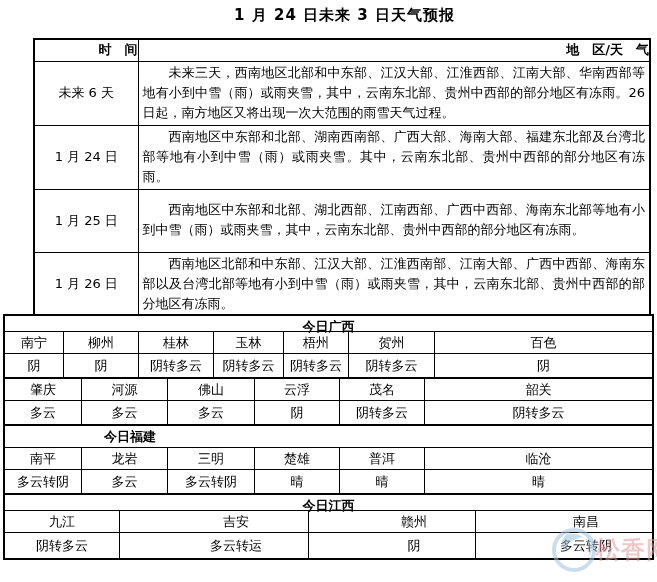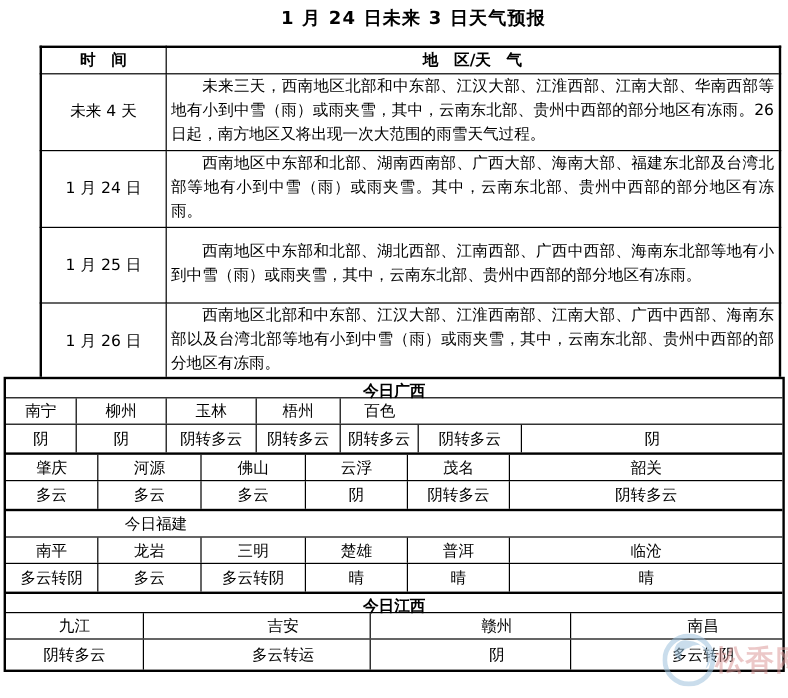--- a/index.html
+++ b/index.html
@@ -12,21 +12,21 @@
   }
 
   
   table.forecast {
     position:absolute; left:33px; top:38px; width:618px;
     border-collapse:collapse; table-layout:fixed;
     border:2px solid #000;
     font-size:13px;
   }
   table.forecast th, table.forecast td { border:1px solid #000; vertical-align:middle; }
-  table.forecast th { height:22px; font-weight:bold; text-align:center; font-size:13px; }
+  table.forecast th { height:22px; font-weight:bold; text-align:right; font-size:13px; }
   .col-time { width:104px; }
   td.time-cell { text-align:center; }
   td.desc-cell {
     padding:1px 4px 2px 4px;
     line-height:20px;
     text-align:justify;
     text-indent:2em;
     margin-left:24px;
   }
   tr.r-tall  td { height:64px; }
@@ -47,21 +47,21 @@
     border-right:1px solid #000;
     text-align:center; display:flex; align-items:center; justify-content:center;
   }
   .grid > div:last-child { border-right:none; }
   .city-row    { height:22px; border-bottom:1px solid #000; }
   .weather-row { height:25px; border-bottom:2px solid #000; }
   .weather-row.last { border-bottom:none; }
   .gx { grid-template-columns:59px 75px 75px 70px 65px 86px 1fr; }
   .gd { grid-template-columns:77px 86px 87px 85px 85px 1fr; }
   .fy-head { grid-template-columns:250px 1fr; height:22px; border-bottom:1px solid #000; }
-  .fy-head > div { font-weight:normal; }
+  .fy-head > div { font-weight:bold; }
   .jx { grid-template-columns:115px 145px 123px 1fr;gap:44px; }
 
   
   .watermark {
     position:absolute; left:552px; top:528px; display:flex; align-items:center;
     pointer-events:none; z-index:5;
   }
   .wm-logo { width:44px; height:44px; opacity:0.55; flex:0 0 auto; }
   .wm-text {
     font-size:24px; font-weight:bold; letter-spacing:1px;
@@ -73,21 +73,21 @@
 
 <div class="page-title">1 月 24 日未来 3 日天气预报</div>
 
 <table class="forecast">
   <tbody>
       <tr>
     <th class="col-time">时　间</th>
     <th>地　区/天　气</th>
   </tr>
   <tr class="r-tall">
-    <td class="time-cell">未来 4 天</td>
+    <td class="time-cell">未来 6 天</td>
     <td class="desc-cell">未来三天，西南地区北部和中东部、江汉大部、江淮西部、江南大部、华南西部等地有小到中雪（雨）或雨夹雪，其中，云南东北部、贵州中西部的部分地区有冻雨。26 日起，南方地区又将出现一次大范围的雨雪天气过程。</td>
   </tr>
   <tr class="r-tall">
     <td class="time-cell">1 月 24 日</td>
     <td class="desc-cell">西南地区中东部和北部、湖南西南部、广西大部、海南大部、福建东北部及台湾北部等地有小到中雪（雨）或雨夹雪。其中，云南东北部、贵州中西部的部分地区有冻雨。</td>
   </tr>
   <tr class="r-mid">
     <td class="time-cell">1 月 25 日</td>
     <td class="desc-cell">西南地区中东部和北部、湖北西部、江南西部、广西中西部、海南东北部等地有小到中雪（雨）或雨夹雪，其中，云南东北部、贵州中西部的部分地区有冻雨。</td>
   </tr>
@@ -97,22 +97,24 @@
   </tr>
 </tbody>
   </table>
 
 <div class="city-table">
 
   <div class="sec-header">今日广西</div>
   <div class="grid gx city-row">
     <div>南宁</div>
     <div>柳州</div>
+    <div>桂林</div>
     <div>玉林</div>
     <div>梧州</div>
+    <div>贺州</div>
     <div>百色</div>
   </div>
   <div class="grid gx weather-row">
     <div>阴</div>
     <div>阴</div>
     <div>阴转多云</div>
     <div>阴转多云</div>
     <div>阴转多云</div>
     <div>阴转多云</div>
     <div>阴</div>

